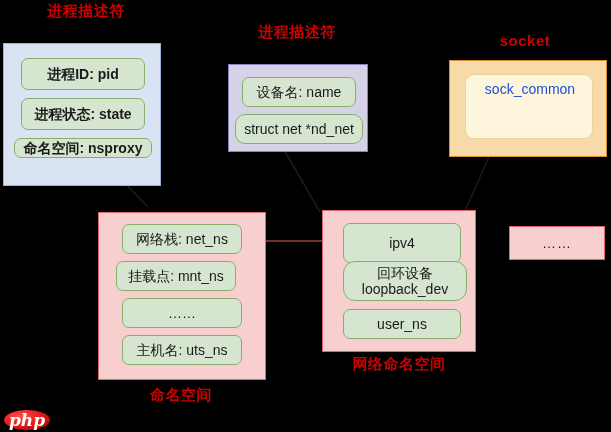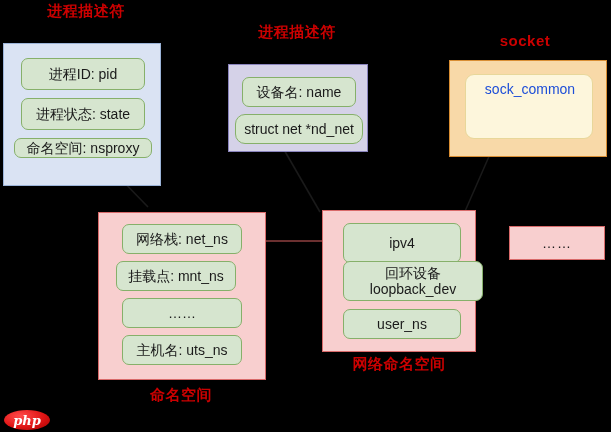--- a/index.html
+++ b/index.html
@@ -23,21 +23,21 @@
     letter-spacing: 0.5px;
     white-space: nowrap;
     text-align: center;
   }
   .group {
     position: absolute;
     box-sizing: border-box;
     border-width: 1.5px;
     border-style: solid;
   }
-  .group-blue   { background: #dae3f3; border-color: #9cb4d8; }
+  .group-blue   { background: #dae3f3; border-color: #9cb4d8; font-weight: bold; }
   .group-purple { background: #d5d2e8; border-color: #8a84bd; }
   .group-orange { background: #f8d9a8; border-color: #d98e33; }
   .group-pink   { background: #f8cfcf; border-color: #d96a6a; }
   .subgroup-cream {
     position: absolute;
     box-sizing: border-box;
     background: #fdf6dc;
     border: 1.5px solid #e8d79a;
     border-radius: 9px;
   }
@@ -101,21 +101,21 @@
     position: absolute;
     left: 0; top: 0;
     width: 46px; height: 20px;
     display: flex;
     align-items: center;
     justify-content: center;
     color: #ffffff;
     font-family: "DejaVu Serif", serif;
     font-style: italic;
     font-weight: bold;
-    font-size: 13px;
+    font-size: 17px;
   }
 </style>
 </head>
 <body>
 
 <div id="canvas">
 
   <svg id="connectors" viewBox="0 0 611 432" xmlns="http://www.w3.org/2000/svg">
 
     <line x1="113" y1="171" x2="148" y2="207" stroke="#1a1a1a" stroke-width="1.6"></line>
@@ -154,21 +154,21 @@
     <div class="field" style="left:23px; top:11px; width:120px; height:30px;">网络栈: net_ns</div>
     <div class="field" style="left:17px; top:48px; width:120px; height:30px;">挂载点: mnt_ns</div>
     <div class="field" style="left:23px; top:85px; width:120px; height:30px;">……</div>
     <div class="field" style="left:23px; top:122px; width:120px; height:30px;">主机名: uts_ns</div>
   </div>
 
   <div class="title" style="left:131px; top:386px; width:100px;">命名空间</div>
 
   <div class="group group-pink" style="left:322px; top:210px; width:154px; height:142px;">
     <div class="field" style="left:20px; top:12px; width:118px; height:40px;">ipv4</div>
-    <div class="field" style="left:20px; top:50px; width:140px; height:40px;">回环设备
+    <div class="field" style="left:20px; top:50px; width:124px; height:40px;border-radius:12px;">回环设备
 loopback_dev</div>
     <div class="field" style="left:20px; top:98px; width:118px; height:30px;">user_ns</div>
   </div>
 
   <div class="title" style="left:342px; top:355px; width:114px;">网络命名空间</div>
 
   <div class="dots-box" style="left:509px; top:226px; width:96px; height:34px;">……</div>
 
   <div class="php-logo">
     <div class="ell"></div>

